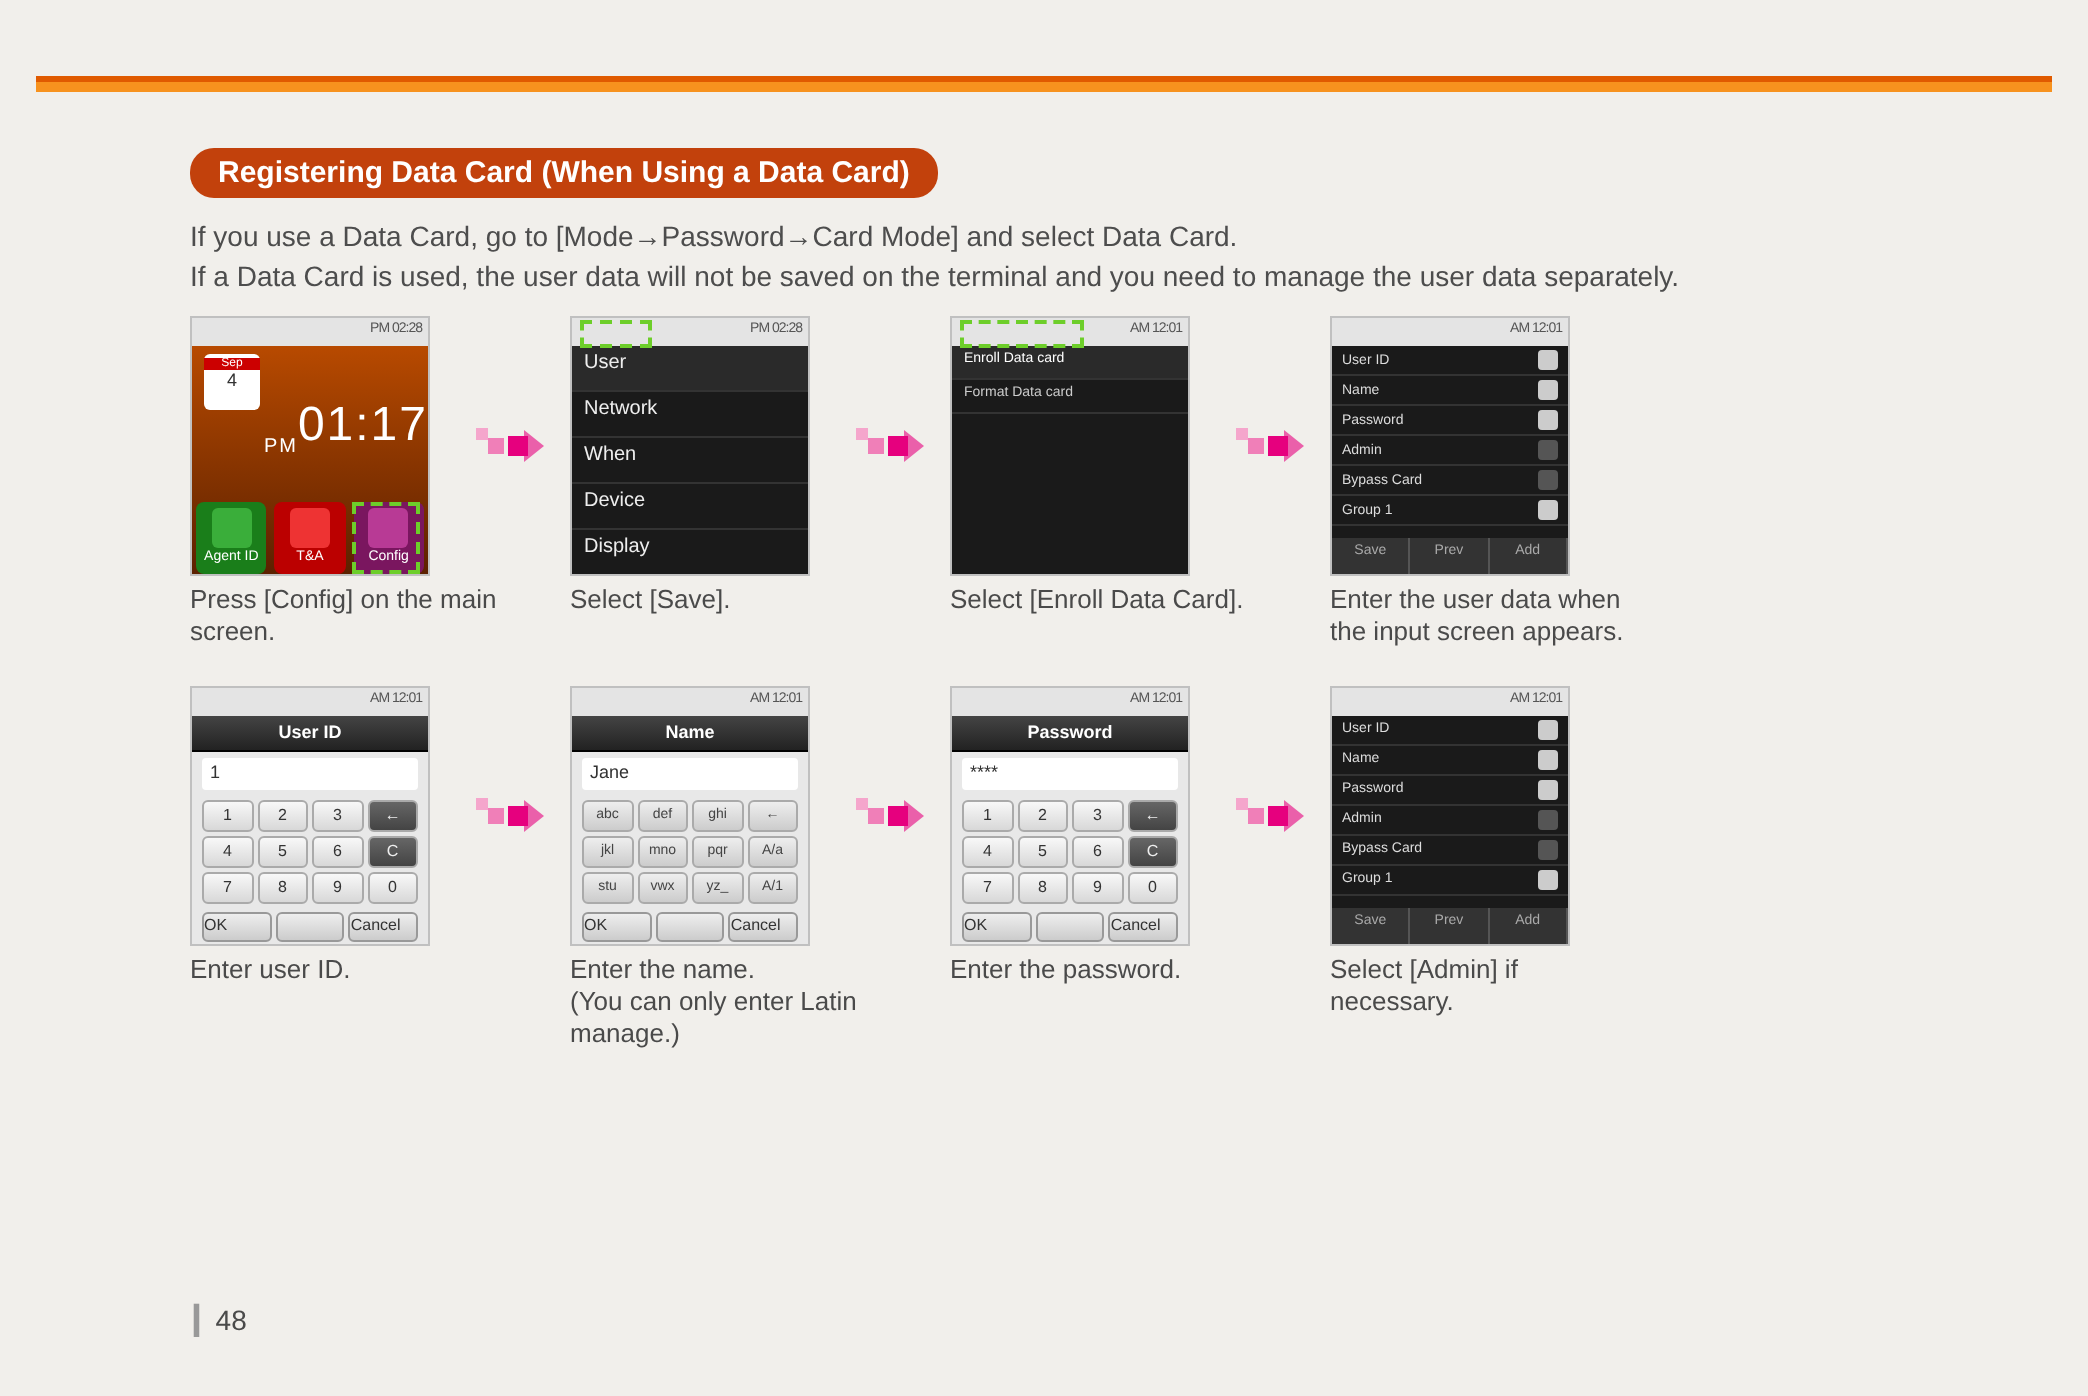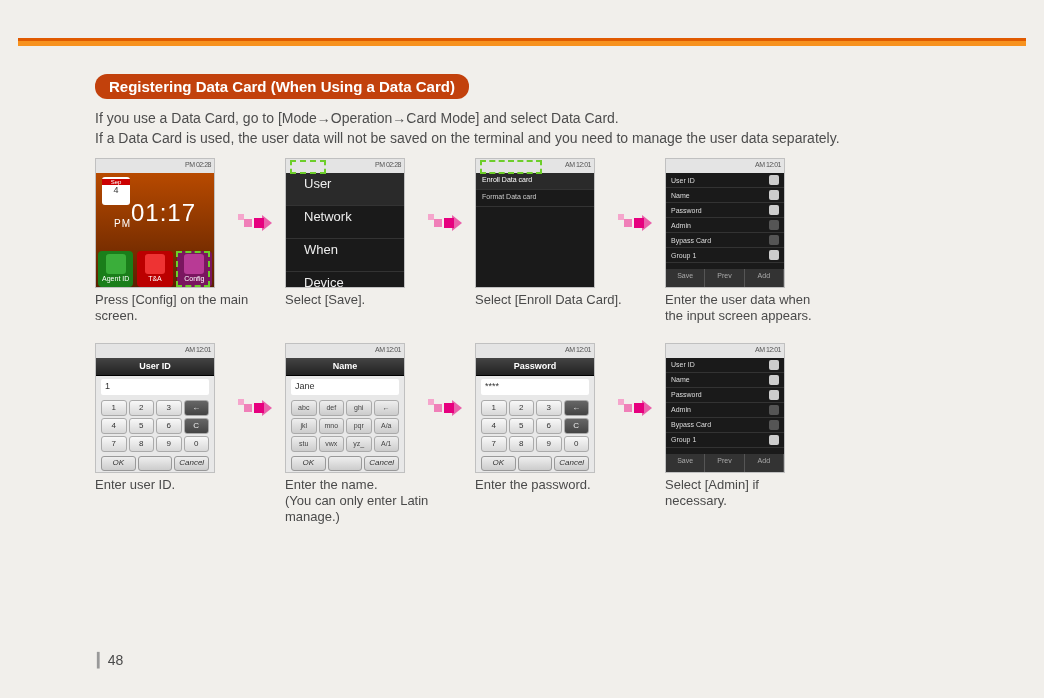--- a/index.html
+++ b/index.html
@@ -90,21 +90,21 @@
     position: relative;
   }
   .home-body .date {
     position: absolute; top: 4px; left: 6px; width: 28px; height: 28px;
     background: #fff; border-radius: 3px; font-size: 9px; color: #333;
     text-align: center; padding-top: 2px;
   }
   .home-body .date .m { background: #c00; color: #fff; font-size: 6px; }
   .home-body .clock {
     color: #fff; font-size: 24px; font-weight: 300; position: absolute;
-    top: 26px; width: 100%; text-align: center; letter-spacing: 1px;
+    top: 26px; width: 100%; text-align: right; letter-spacing: 1px;
   }
   .home-icons {
     position: absolute; bottom: 0; width: 100%; height: 40px;
     display: flex;
   }
   .home-icons div {
     flex: 1; margin: 2px; border-radius: 4px; text-align: center;
     font-size: 7px; color: #fff; padding-top: 24px; position: relative;
   }
   .home-icons div::before {
@@ -113,22 +113,22 @@
   }
   .hi1 { background: #1a7e1a; } .hi1::before { background: #3aae3a; }
   .hi2 { background: #b00; } .hi2::before { background: #e33; }
   .hi3 { background: #7a165f; } .hi3::before { background: #b83a95; }
   .dashed-highlight {
     position: absolute; border: 2px dashed #6dce2a;
   }
   
   .menu-body { background: #1a1a1a; height: 116px; }
   .menu-body .item {
-    height: 33px; border-bottom: 1px solid #333; color: #eee;
-    font-size: 13px; padding: 3px 18px;
+    height: 23px; border-bottom: 1px solid #333; color: #eee;
+    font-size: 10px; padding: 3px 6px;
   }
   .menu-body .item.first {
     background: #2a2a2a;
   }
   
   .enroll-body { background: #1a1a1a; height: 116px; }
   .enroll-body .item {
     height: 17px; border-bottom: 1px solid #333; color: #ccc;
     font-size: 7px; padding: 3px 6px;
   }
@@ -171,21 +171,21 @@
     border: 1px solid #aaa; border-radius: 3px; text-align: center;
     font-size: 8px; color: #333; padding-top: 2px;
   }
   .numpad .key.dark { background: linear-gradient(#666,#444); color: #eee; }
   .btnrow {
     display: flex; gap: 2px; padding: 2px 5px;
   }
   .btnrow .btn {
     flex: 1; height: 15px; background: linear-gradient(#eee,#ccc);
     border: 1px solid #999; border-radius: 3px; font-size: 8px;
-    text-align: center; padding-top: 1px; color: #333; font-style: italic;
+    padding-top: 1px; color: #333;
   }
   
   .kbd {
     display: grid; grid-template-columns: repeat(4, 1fr);
     gap: 2px; padding: 2px 5px;
   }
   .kbd .k {
     height: 16px; background: linear-gradient(#eee,#ccc);
     border: 1px solid #aaa; border-radius: 3px; text-align: center;
     font-size: 7px; color: #444; padding-top: 3px;
@@ -214,21 +214,21 @@
   .page-num .bar { color: #999; }
 </style>
 </head>
 <body>
 
 <div class="top-bar"></div>
 
 <div class="content">
   <div class="pill">Registering Data Card (When Using a Data Card)</div>
   <div class="intro">
-    <div>If you use a Data Card, go to [Mode→Operation→Card Mode] and select Data Card.</div>
+    <div>If you use a Data Card, go to [Mode→Password→Card Mode] and select Data Card.</div>
     <div>If a Data Card is used, the user data will not be saved on the terminal and you need to manage the user data separately.</div>
   </div>
 
   
   <div class="row">
 
     <div class="step">
       <div class="screen">
         <div class="status">PM 02:28</div>
         <div class="home-body">

